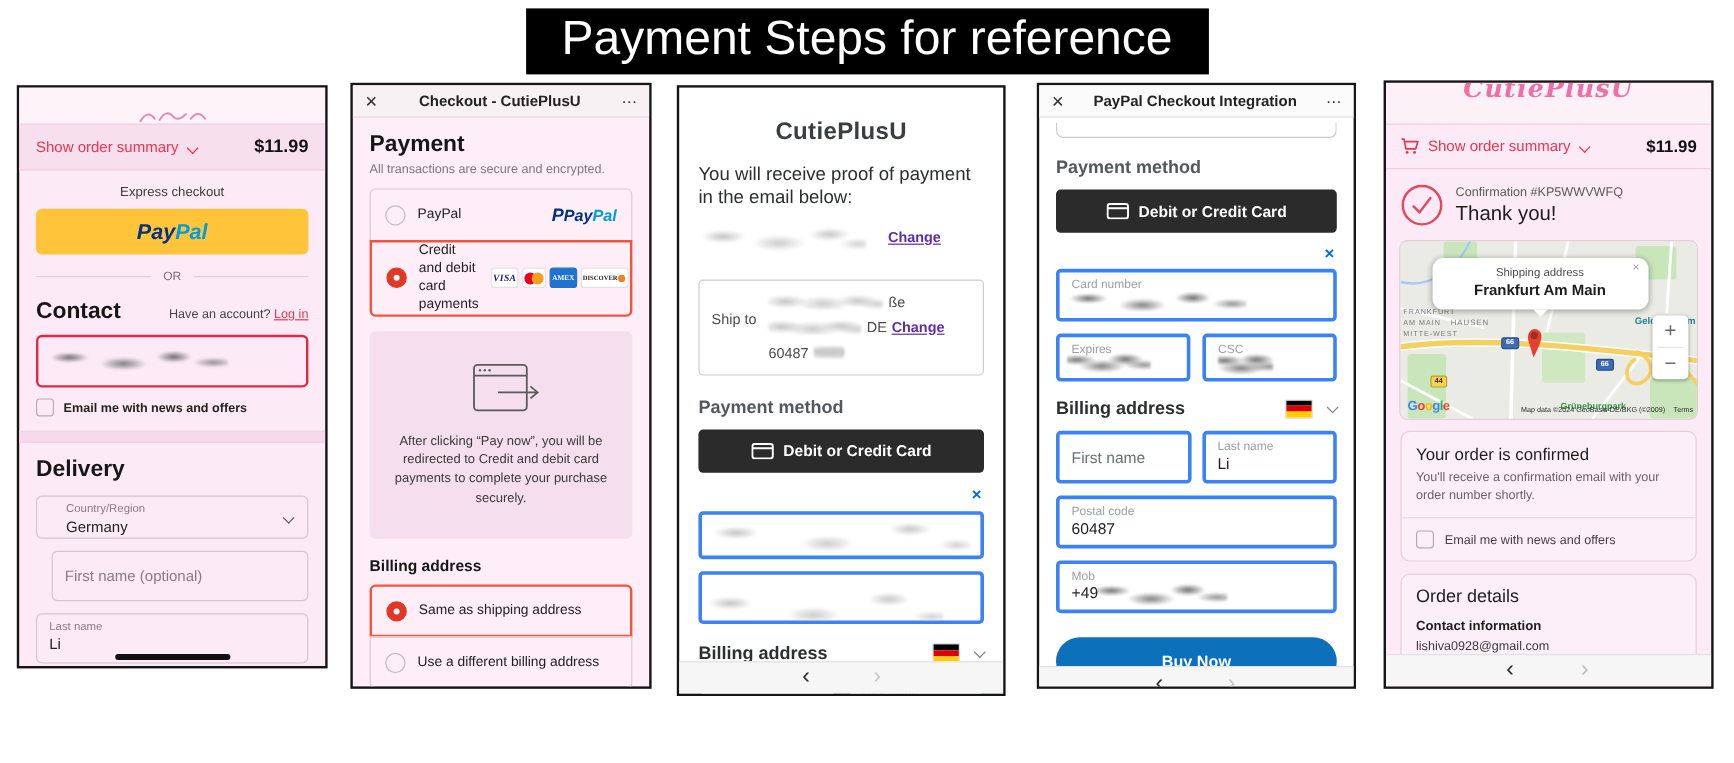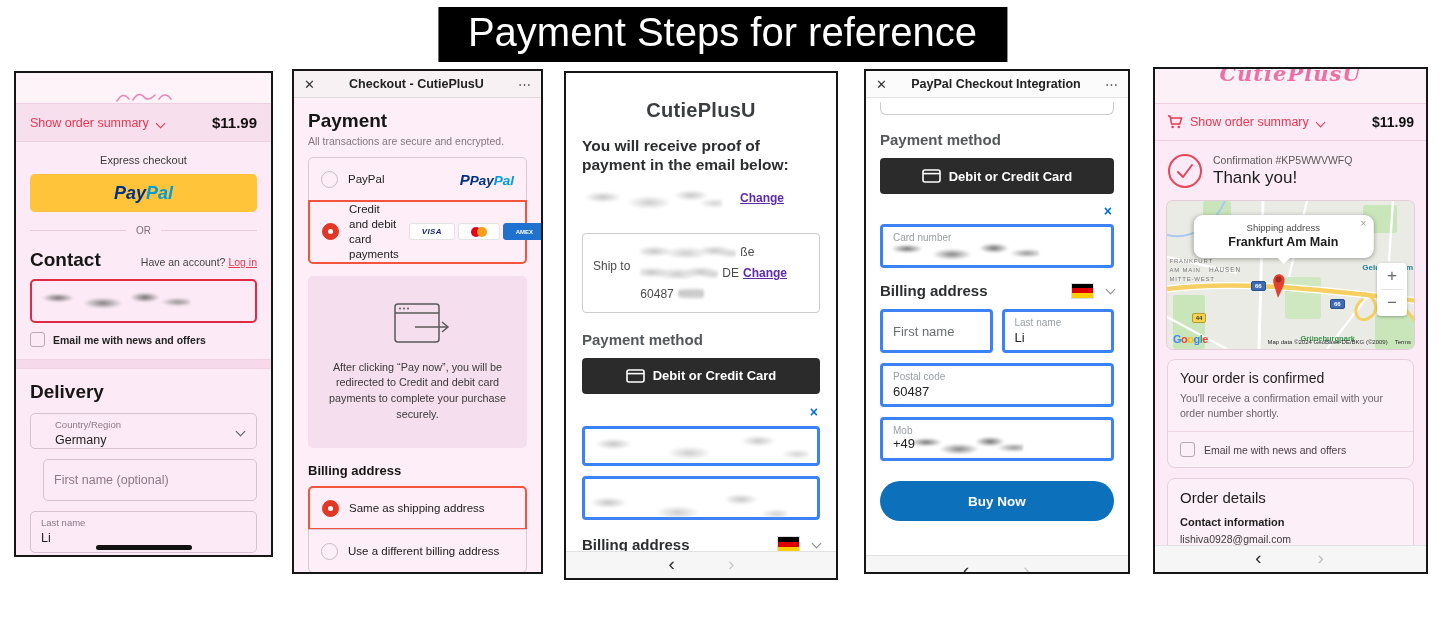--- a/index.html
+++ b/index.html
@@ -68,31 +68,31 @@
   
   .p2 .hdr{height:26px;background:#f7f1f4;border-bottom:1px solid #e4d8de;display:flex;
            align-items:center;justify-content:space-between;padding:0 10px;font-size:13px;color:#333;}
   .p2 .hdr .ttl{font-weight:bold;font-size:12.5px;color:#222;}
   .sub{font-size:10.5px;color:#85757e;margin-top:3px;}
   .optbox{border:1px solid #d9c9d2;border-radius:5px;padding:0 12px;display:flex;align-items:center;
           gap:10px;min-height:44px;box-sizing:border-box;background:transparent;cursor:pointer;}
   .optbox.sel{border:2px solid #f2543d;}
   .opt-lbl{font-size:11.5px;color:#222;}
   .chip{height:17px;border-radius:3px;background:#fff;border:1px solid #e3e3e3;display:flex;
-        align-items:center;justify-content:center;padding:0 12px;box-sizing:border-box;}
+        align-items:center;justify-content:center;padding:0 1px;box-sizing:border-box;font-family:Liberation Serif, serif;}
   .visa-t{color:#1a1f71;font-weight:bold;font-style:italic;font-size:8px;letter-spacing:.3px;}
   .mc-c{width:10px;height:10px;border-radius:50%;}
   .amex{background:#1f72cd;border-color:#1f72cd;color:#fff;font-size:6px;font-weight:bold;}
   .disc-t{font-size:5.5px;font-weight:bold;color:#1a1a1a;}
   .disc-o{width:6px;height:6px;border-radius:50%;background:#f48120;margin:0 .5px;}
   .redirbox{background:#f5deed;border-radius:5px;padding:26px 10px;margin-top:12px;text-align:center;}
   .redirtxt{font-size:10.8px;color:#3a3a3a;line-height:1.45;margin-top:8px;}
   .h2p{font-size:13px;font-weight:bold;color:#161616;}
   .brand3{text-align:center;font-size:20px;font-weight:bold;color:#3b3e40;margin-top:26px;letter-spacing:.3px;}
-  .proof{font-size:15.5px;font-weight:bold;color:#2c2e2f;line-height:1.25;margin-top:14px;}
+  .proof{font-size:15.5px;font-weight:normal;color:#2c2e2f;line-height:1.25;margin-top:14px;}
   .purple{color:#5e2ba8;font-weight:bold;text-decoration:underline;font-size:12px;}
   .shipbox{border:1px solid #ccc;border-radius:4px;padding:9px 10px;display:flex;gap:10px;margin-top:16px;}
   .shiptxt{font-size:12px;color:#4a4a4a;line-height:1.5;}
   .pmh{font-size:15px;font-weight:bold;color:#54585a;}
   .blackbtn{height:36px;border-radius:4px;background:#2b2b2b;color:#fff;display:flex;gap:8px;
             align-items:center;justify-content:center;font-size:13px;font-weight:bold;cursor:pointer;}
   .xblue{color:#0070e0;font-weight:bold;font-size:14px;text-align:right;cursor:pointer;}
   .ppfield{border:3px solid #3b82f6;border-radius:4px;background:#fff;padding:5px 10px;
            box-sizing:border-box;position:relative;}
   .ppfl{font-size:10px;color:#9aa0a3;}
@@ -354,20 +354,30 @@
           <rect x="1" y="1" width="17" height="12" rx="2" stroke="#fff" stroke-width="1.6" fill="none"></rect>
           <line x1="1" y1="4.6" x2="18" y2="4.6" stroke="#fff" stroke-width="1.6"></line>
         </svg>
         <span>Debit or Credit Card</span>
       </div>
       <div class="xblue" style="margin:9px 2px 5px;">×</div>
       <div class="ppfield" style="height:44px;">
         <div class="ppfl">Card number</div>
         <div class="scrib" style="position:absolute;left:6px;top:10px;width:150px;height:28px;"></div>
       </div>
+      <div class="row" style="gap:10px;margin-top:10px;">
+        <div class="ppfield" style="flex:1;height:40px;">
+          <div class="ppfl">Expires</div>
+          <div class="scrib" style="position:absolute;left:6px;top:8px;width:70px;height:26px;"></div>
+        </div>
+        <div class="ppfield" style="flex:1;height:40px;">
+          <div class="ppfl">CSC</div>
+          <div class="scrib" style="position:absolute;left:10px;top:6px;width:46px;height:32px;"></div>
+        </div>
+      </div>
       <div class="row sb" style="margin-top:14px;">
         <span style="font-size:15px;font-weight:bold;color:#2c2e2f;">Billing address</span>
         <span class="row" style="gap:8px;">
           <span class="flagDE">
             <div style="background:#000;"></div>
               <div style="background:#dd0000;"></div>
               <div style="background:#ffce00;"></div>
           </span>
           <span class="chv" style="color:#888;margin-top:-2px;"></span>
         </span>

